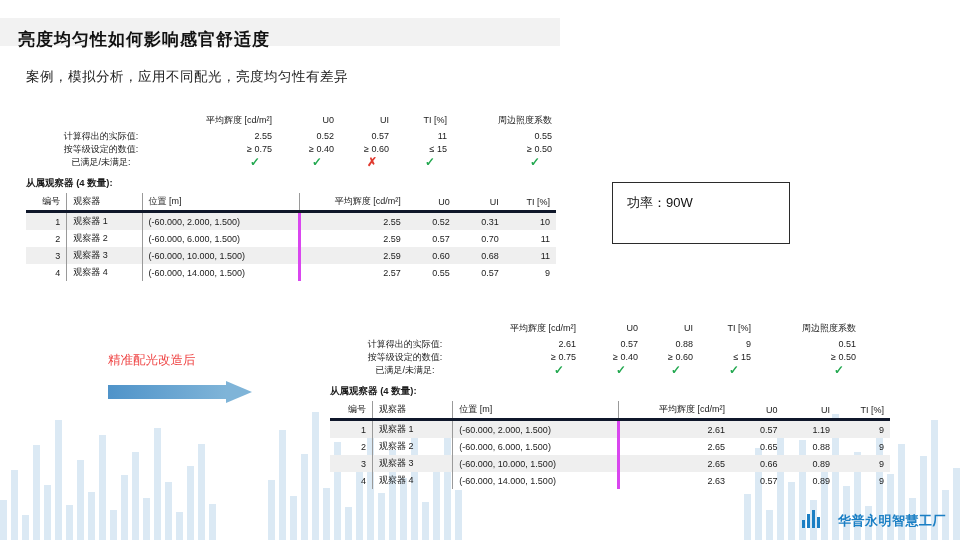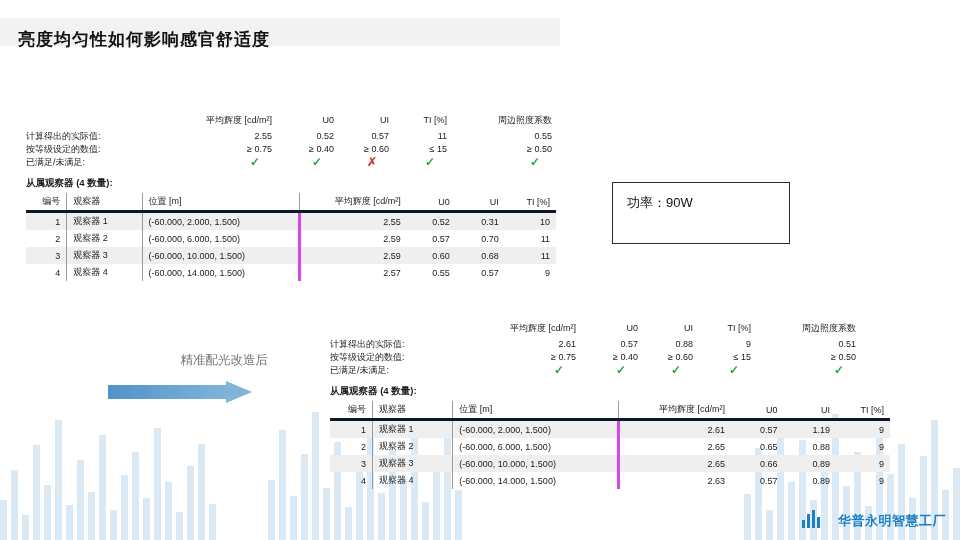--- a/index.html
+++ b/index.html
@@ -84,21 +84,21 @@
     font-size: 9px;
     line-height: 13px;
   }
   .summary .hdr {
     text-align: right;
     font-weight: normal;
     padding-bottom: 3px;
     white-space: nowrap;
   }
   .summary .lbl {
-    text-align: left;
+    text-align: center;
     white-space: nowrap;
   }
   .summary .val {
     text-align: right;
     white-space: nowrap;
   }
   .summary .mark {
     text-align: right;
     padding-right: 12px;
   }
@@ -155,23 +155,23 @@
 
   .arrow-wrap {
     position: absolute;
     left: 108px;
     top: 352px;
     width: 160px;
     z-index: 4;
   }
   .arrow-label-top {
     font-size: 12.5px;
-    color: #737373;
+    color: #ef4444;
     margin-bottom: 12px;
-    text-align: right;
+    text-align: left;
   }
   .arrow {
     position: relative;
     height: 22px;
     width: 152px;
   }
   .arrow .shaft {
     position: absolute;
     left: 0;
     top: 4px;
@@ -286,20 +286,21 @@
       <span style="height:96px"></span>
     <span style="height:42px"></span>
       <span style="height:84px"></span>
       <span style="height:120px"></span>
     <span style="height:50px"></span>
       <span style="height:72px"></span>
   </div>
 
   <div class="title-band"></div>
   <div class="title-text">亮度均匀性如何影响感官舒适度</div>
+  <div class="subtitle">案例，模拟分析，应用不同配光，亮度均匀性有差异</div>
 
   <div class="panel" style="left:26px; top:114px; width:530px;">
 
     <div class="summary">
       <div class="lbl"></div>
       <div class="hdr">平均辉度 [cd/m²]</div>
       <div class="hdr">U0</div>
       <div class="hdr">UI</div>
       <div class="hdr">TI [%]</div>
       <div class="hdr">周边照度系数</div>

